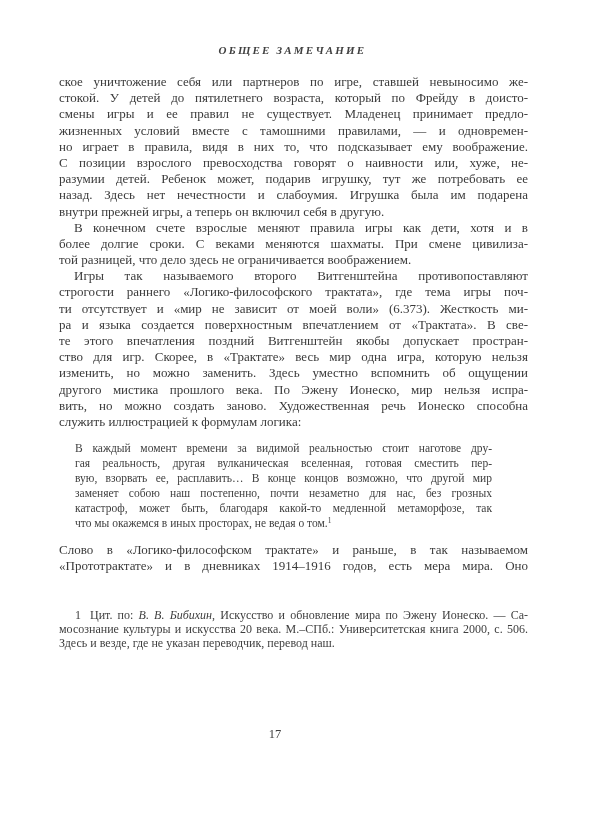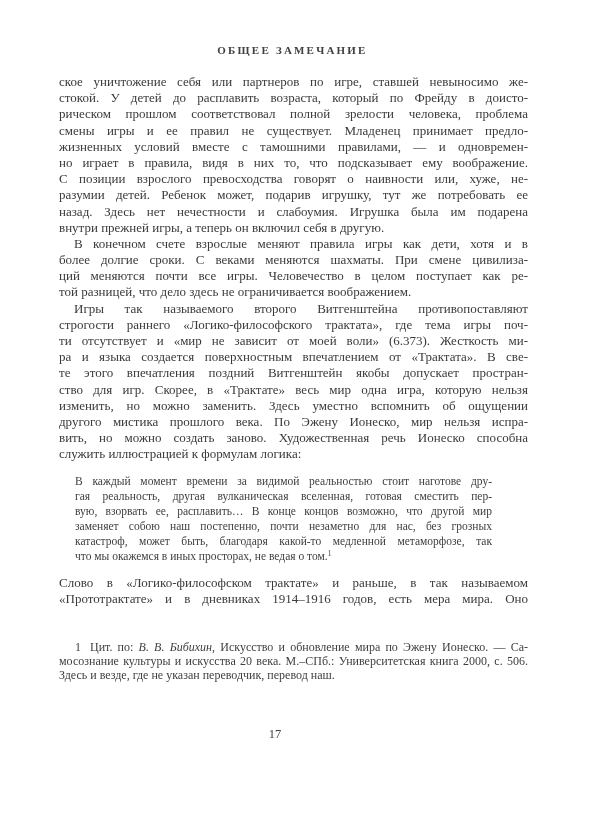--- a/index.html
+++ b/index.html
@@ -15,20 +15,21 @@
   .running-head {
     position: absolute;
     top: 44px;
     left: 58px;
     width: 469px;
     text-align: center;
     font-size: 11px;
     font-weight: bold;
     letter-spacing: 2.2px;
     color: #404040;
+    font-style: italic;
   }
   .text-block {
     position: absolute;
     top: 74px;
     left: 59px;
     width: 469px;
   }
   .line {
     text-align: justify;
     text-align-last: justify;
@@ -84,34 +85,32 @@
 </style>
 </head>
 <body>
 
 <div class="page">
   <div class="running-head">ОБЩЕЕ ЗАМЕЧАНИЕ</div>
 
   <div class="text-block">
       <div class="block body">
         <div class="line"><span>ское уничтожение себя или партнеров по игре, ставшей невыносимо же-</span></div>
-        <div class="line"><span>стокой. У детей до расплавить возраста, который по Фрейду в доисто-</span></div>
-        <div class="line"><span>рическом прошлом соответствовал полной зрелости человека, проблема</span></div>
+        <div class="line"><span>стокой. У детей до пятилетнего возраста, который по Фрейду в доисто-</span></div>
         <div class="line"><span>смены игры и ее правил не существует. Младенец принимает предло-</span></div>
         <div class="line"><span>жизненных условий вместе с тамошними правилами, — и одновремен-</span></div>
         <div class="line"><span>но играет в правила, видя в них то, что подсказывает ему воображение.</span></div>
         <div class="line"><span>С позиции взрослого превосходства говорят о наивности или, хуже, не-</span></div>
         <div class="line"><span>разумии детей. Ребенок может, подарив игрушку, тут же потребовать ее</span></div>
         <div class="line"><span>назад. Здесь нет нечестности и слабоумия. Игрушка была им подарена</span></div>
         <div class="line no-just"><span>внутри прежней игры, а теперь он включил себя в другую.</span></div>
       </div>
       <div class="block body indent">
         <div class="line"><span>В конечном счете взрослые меняют правила игры как дети, хотя и в</span></div>
         <div class="line"><span>более долгие сроки. С веками меняются шахматы. При смене цивилиза-</span></div>
-        <div class="line"><span>ций меняются почти все игры. Человечество в целом поступает как ре-</span></div>
         <div class="line no-just"><span>той разницей, что дело здесь не ограничивается воображением.</span></div>
       </div>
       <div class="block body indent">
         <div class="line"><span>Игры так называемого второго Витгенштейна противопоставляют</span></div>
         <div class="line"><span>строгости раннего «Логико-философского трактата», где тема игры поч-</span></div>
         <div class="line"><span>ти отсутствует и «мир не зависит от моей воли» (6.373). Жесткость ми-</span></div>
         <div class="line"><span>ра и языка создается поверхностным впечатлением от «Трактата». В све-</span></div>
         <div class="line"><span>те этого впечатления поздний Витгенштейн якобы допускает простран-</span></div>
         <div class="line"><span>ство для игр. Скорее, в «Трактате» весь мир одна игра, которую нельзя</span></div>
         <div class="line"><span>изменить, но можно заменить. Здесь уместно вспомнить об ощущении</span></div>

